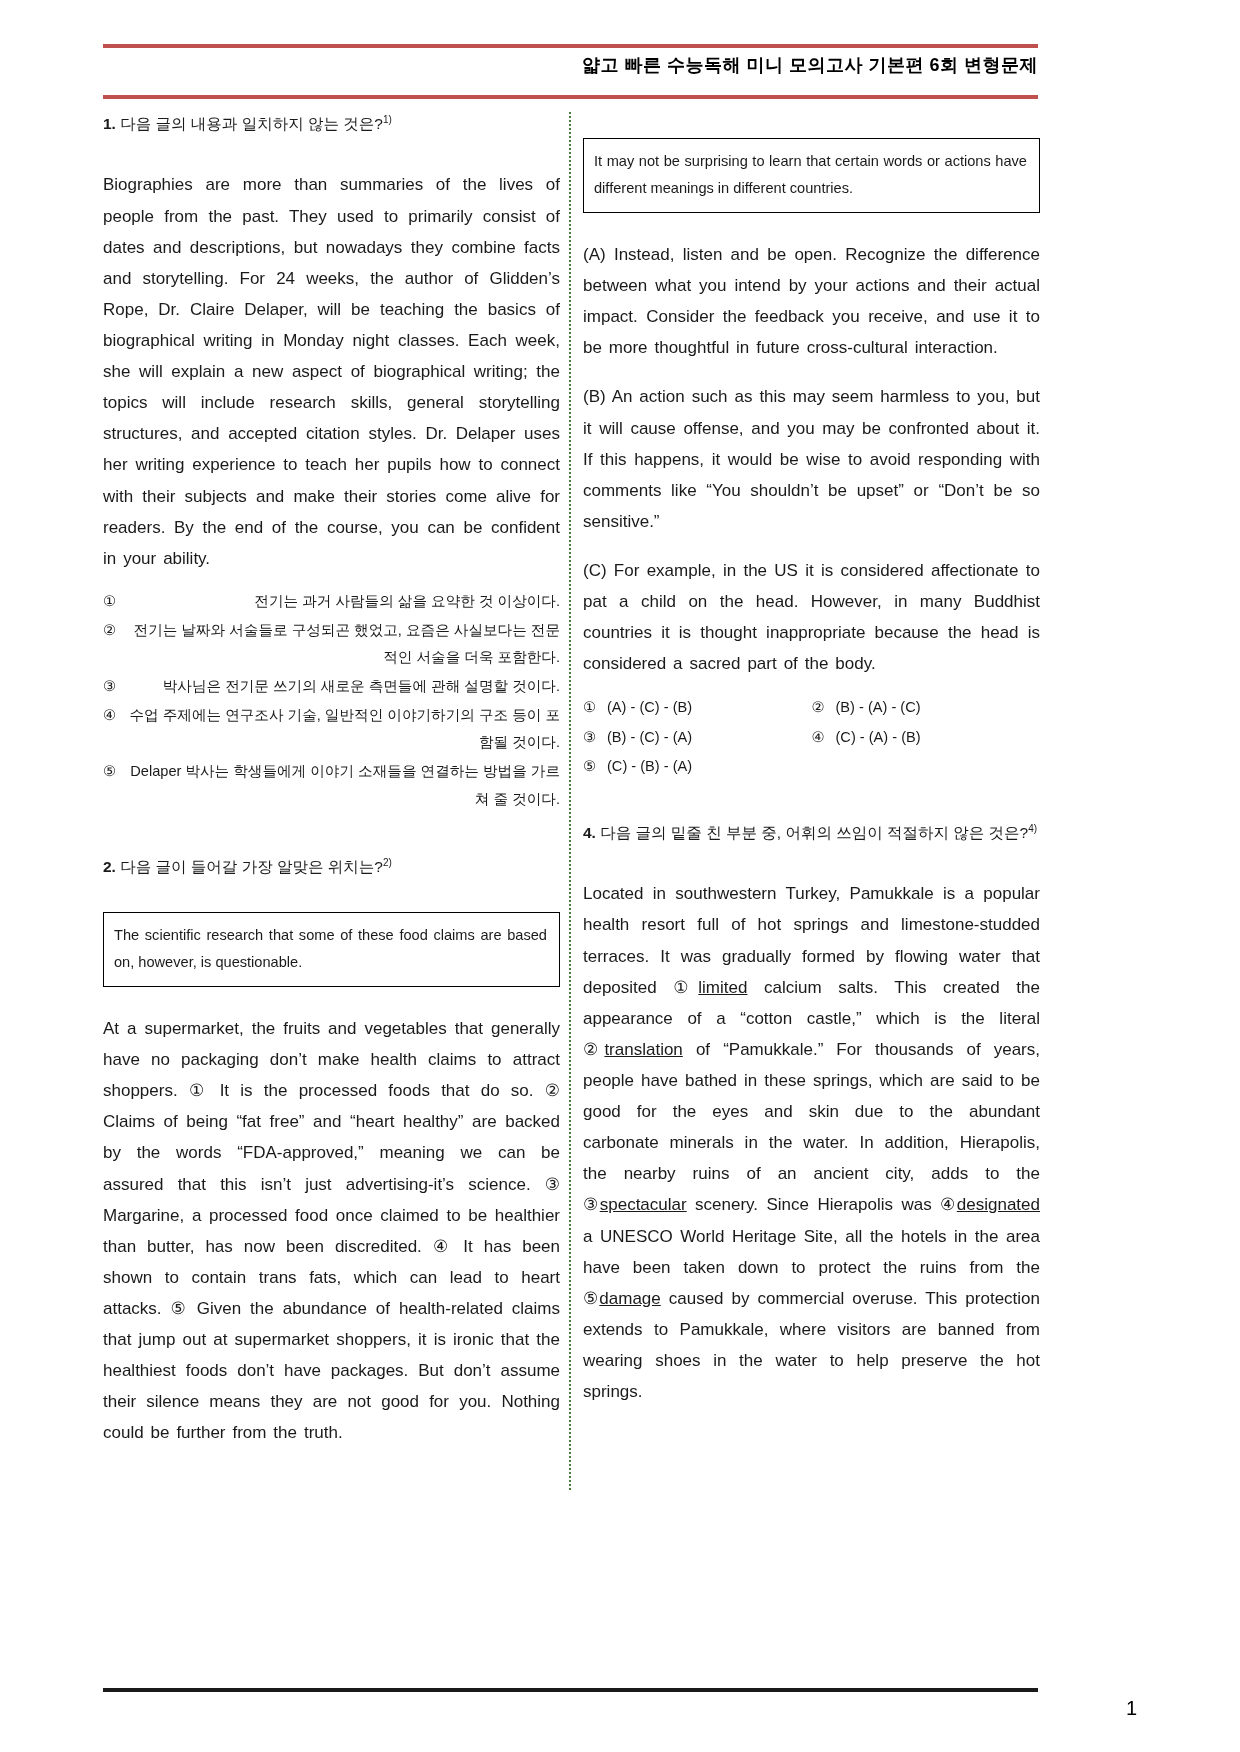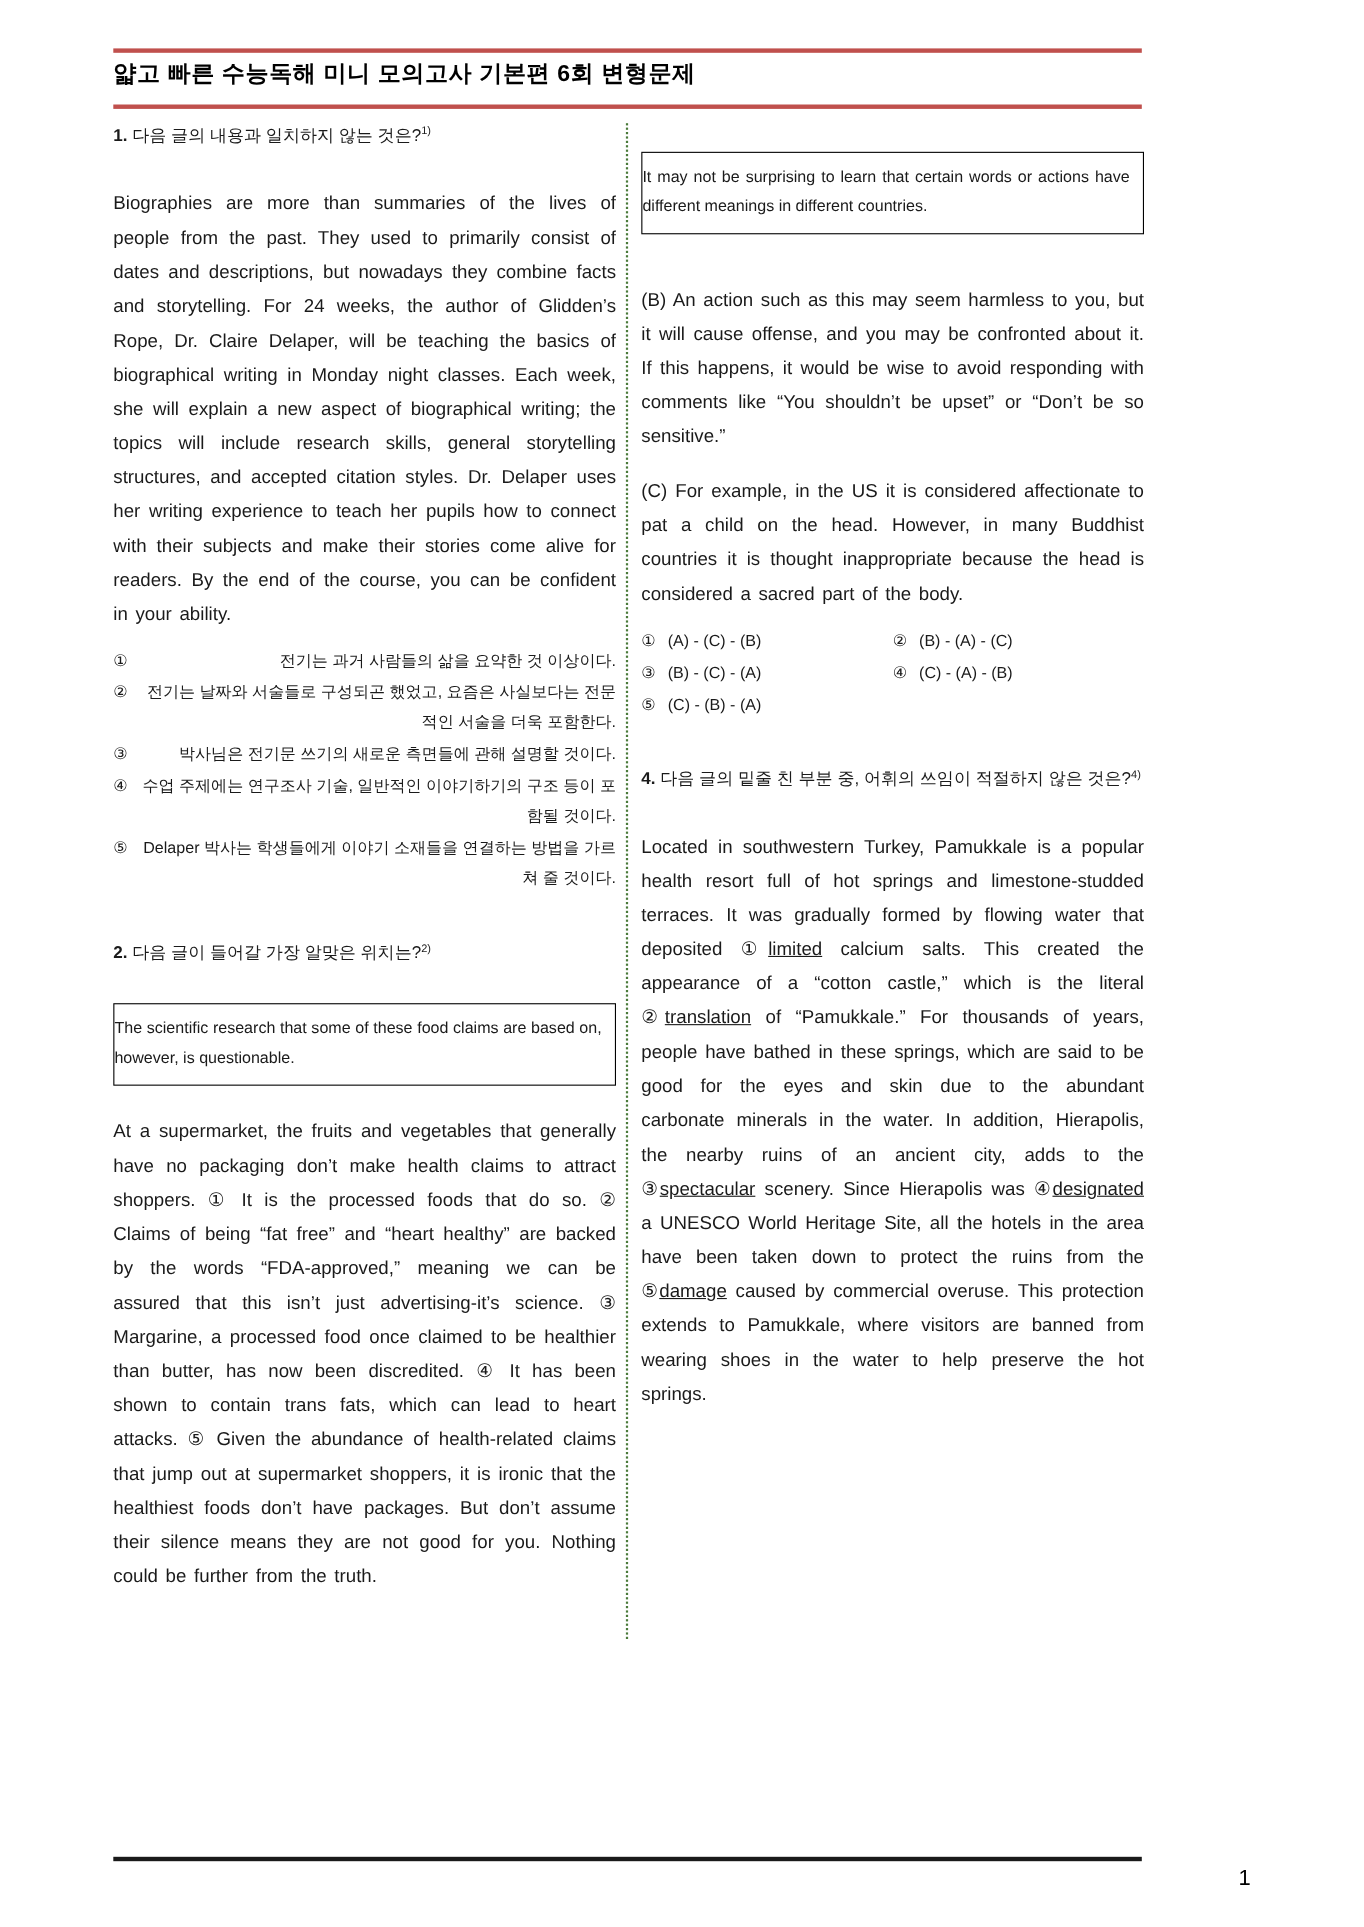--- a/index.html
+++ b/index.html
@@ -16,22 +16,22 @@
   
   .rule-top, .rule-bottom {
     position:absolute; left:103px; width:935px; height:4px;
     background:#c0504d;
   }
   .rule-top { top:44px; }
   .rule-bottom { top:95px; }
 
   .doc-title {
     position:absolute; left:103px; top:53px; width:935px;
-    text-align:left;
-    font-size:21px; font-weight:bold;
+    text-align:right;
+    font-size:18px; font-weight:bold;
     letter-spacing:0.5px;
     color:#000;
   }
 
   
   .col {
     position:absolute; top:112px; width:457px;
   }
   .col-left  { left:103px; }
   .col-right { left:583px; }
@@ -74,21 +74,21 @@
     text-align:justify;
     text-justify:inter-word;
     margin:0;
     word-spacing:0.5px;
     color:#1a1a1a;
   }
   .passage.wide { word-spacing:2.2px; }
 
   .boxed {
     border:1.4px solid #000;
-    padding:9px 12px 10px 0;
+    padding:9px 12px 10px 10px;
     font-size:14.6px;
     line-height:1.85;
     text-align:justify;
     margin:0;
   }
 
   .choices {
     font-size:14.6px;
     line-height:1.9;
     margin-top:14px;
@@ -170,20 +170,21 @@
     </div>
 
   </div>
 
   <div class="col col-right">
 
     <div>
       <div class="spacer-md"></div>
       <div class="boxed">It may not be surprising to learn that certain words or actions have different meanings in different countries.</div>
       <div class="spacer-md"></div>
+      <div class="passage wide">(A) Instead, listen and be open. Recognize the difference between what you intend by your actions and their actual impact. Consider the feedback you receive, and use it to be more thoughtful in future cross-cultural interaction.</div>
       <div class="spacer-sm"></div>
       <div class="passage wide">(B) An action such as this may seem harmless to you, but it will cause offense, and you may be confronted about it. If this happens, it would be wise to avoid responding with comments like “You shouldn’t be upset” or “Don’t be so sensitive.”</div>
       <div class="spacer-sm"></div>
       <div class="passage wide">(C) For example, in the US it is considered affectionate to pat a child on the head. However, in many Buddhist countries it is thought inappropriate because the head is considered a sacred part of the body.</div>
 
       <div class="choices-grid">
         <div class="cgrid-row">
           <div class="cgrid-cell">
             <span class="mark">①</span>
             <span>(A) - (C) - (B)</span>

